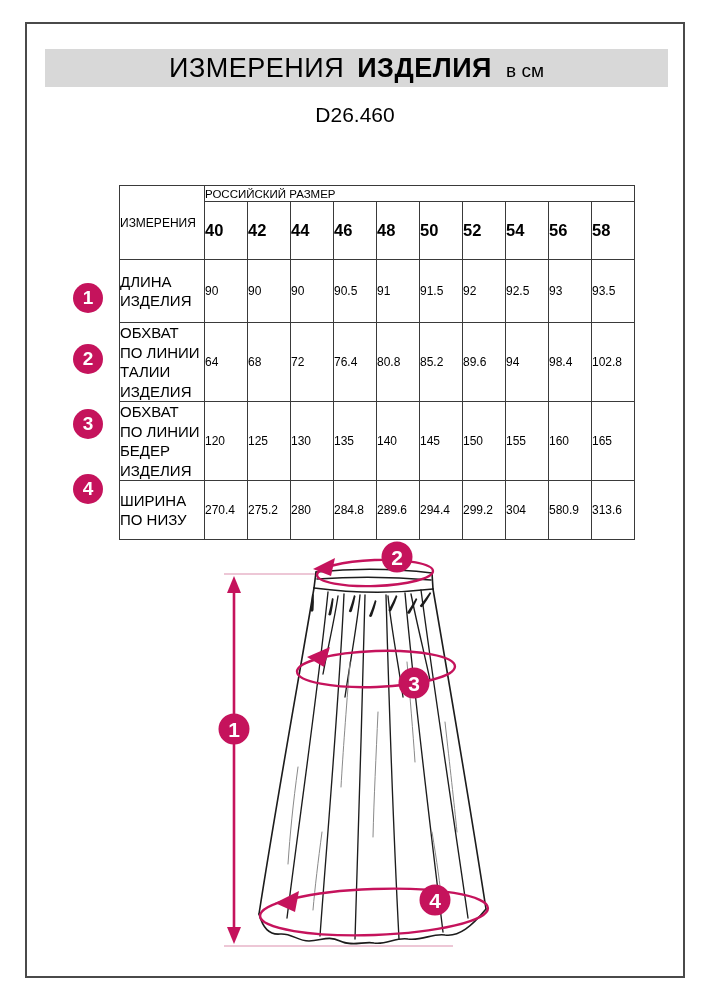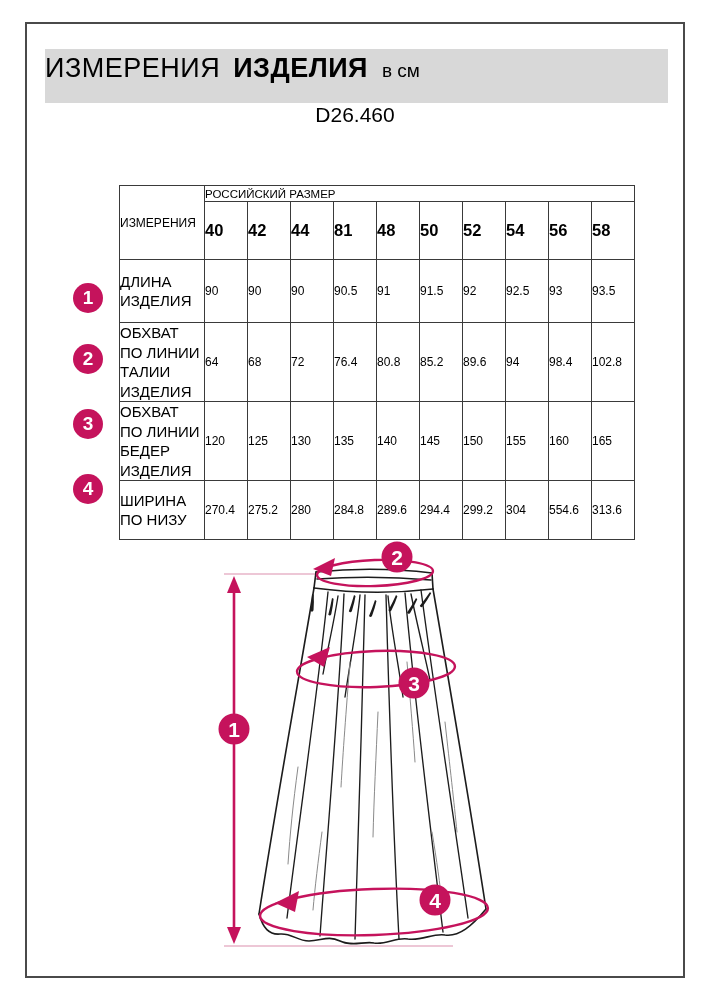--- a/index.html
+++ b/index.html
@@ -10,22 +10,22 @@
   html,body{margin:0;padding:0;background:#fff;}
   body{
     position:relative;width:707px;height:1000px;overflow:hidden;
     font-family:"Liberation Sans",sans-serif;color:#000;
   }
   .frame{
     position:absolute;left:25px;top:22px;width:660px;height:956px;
     border:2px solid #4a4a4a;box-sizing:border-box;background:#fff;
   }
   .title-bar{
-    position:absolute;left:18px;top:25px;width:623px;height:54px;
-    background:var(--header-bg);line-height:38px;white-space:nowrap;
+    position:absolute;left:18px;top:25px;width:623px;height:38px;
+    background:var(--header-bg);text-align:center;line-height:38px;white-space:nowrap;
   }
   .t-main{font-size:27px;letter-spacing:.5px;}
   .t-bold{font-size:27px;font-weight:bold;letter-spacing:.5px;margin-left:13px;}
   .t-unit{font-size:19px;margin-left:14px;}
   .product-code{
     position:absolute;top:79px;left:0;width:656px;text-align:center;font-size:21px;
   }
   .subtitle{
     position:absolute;top:107px;left:38px;width:580px;text-align:center;
     font-size:15.5px;line-height:1.28;
@@ -99,21 +99,21 @@
     </colgroup>
     <tbody>
       <tr>
         <td class="meas" rowspan="2">ИЗМЕРЕНИЯ</td>
         <td class="group" colspan="10">РОССИЙСКИЙ РАЗМЕР</td>
       </tr>
       <tr class="sizes-row">
         <td>40</td>
         <td>42</td>
         <td>44</td>
-        <td>81</td>
+        <td>46</td>
         <td>48</td>
         <td>50</td>
         <td>52</td>
         <td>54</td>
         <td>56</td>
         <td>58</td>
       </tr>
       <tr class="data-r1">
         <td class="label">ДЛИНА ИЗДЕЛИЯ</td>
         <td class="val">90</td>
@@ -156,21 +156,21 @@
       <tr class="data-r4">
         <td class="label">ШИРИНА ПО НИЗУ</td>
         <td class="val">270.4</td>
         <td class="val">275.2</td>
         <td class="val">280</td>
         <td class="val">284.8</td>
         <td class="val">289.6</td>
         <td class="val">294.4</td>
         <td class="val">299.2</td>
         <td class="val">304</td>
-        <td class="val">554.6</td>
+        <td class="val">580.9</td>
         <td class="val">313.6</td>
       </tr>
     </tbody>
   </table>
 
   <svg class="diagram" width="310" height="440" viewBox="0 0 310 440">
 
     <path class="pin" d="M 22,42 H 114"></path>
     <path class="pin" d="M 22,414 H 251"></path>
 

